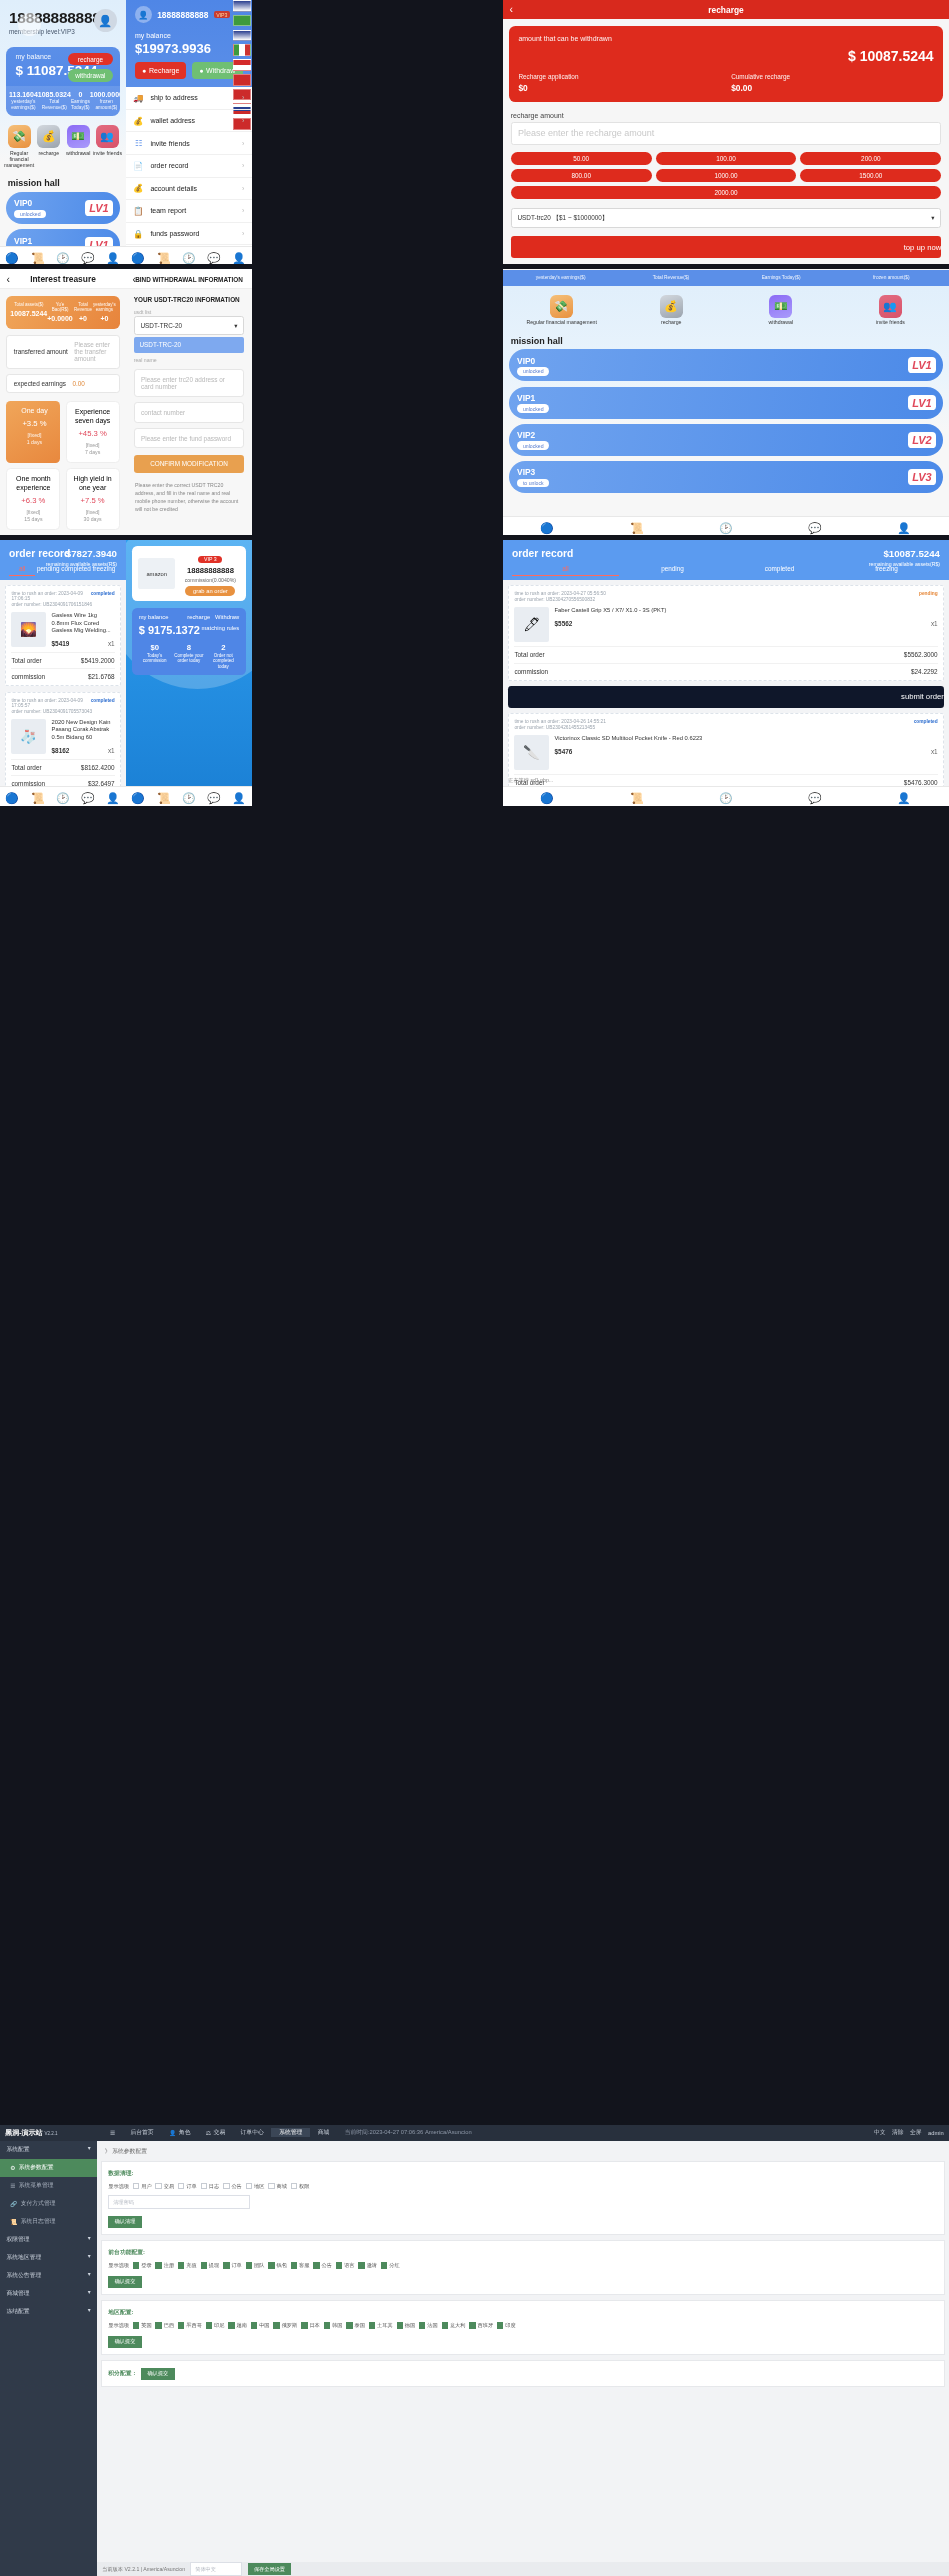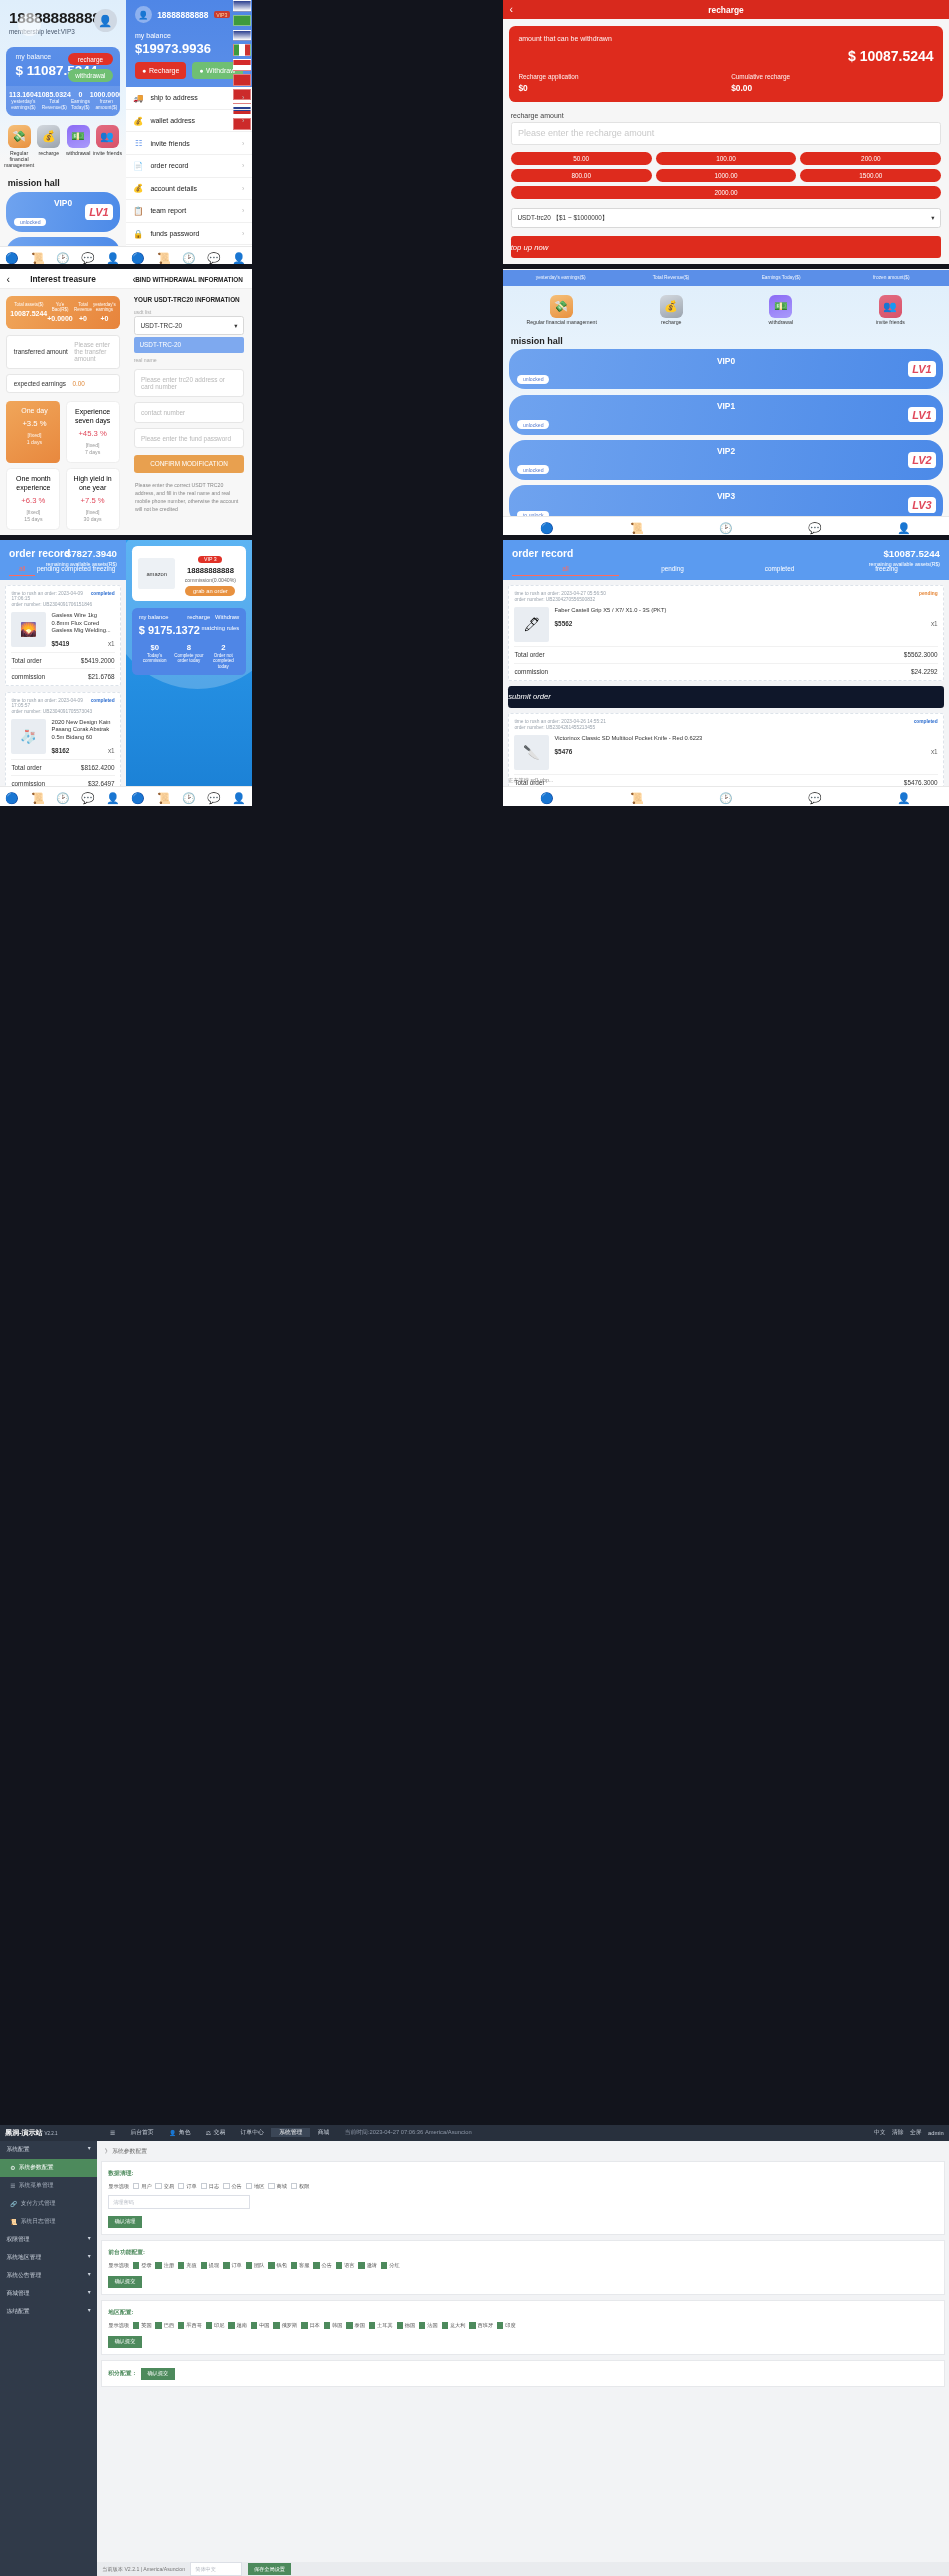--- a/index.html
+++ b/index.html
@@ -50,21 +50,21 @@
   .qi .ico { width:23px; height:23px; border-radius:5.8px; margin:0 auto; display:flex;
              align-items:center; justify-content:center; font-size:11px; color:#fff; }
   .qi .lb { font-size:5.2px; color:#333; margin-top:2.6px; line-height:1.15; }
   .ic-orange { background:linear-gradient(160deg,#f5c07a,#e8913f); }
   .ic-grey   { background:linear-gradient(160deg,#d3d8de,#9aa3ad); }
   .ic-purple { background:linear-gradient(160deg,#8b6bf5,#a99bfb); }
   .ic-pink   { background:linear-gradient(160deg,#e26b80,#d8526a); }
 
   .mh-title { font-size:9px; font-weight:bold; color:#222; padding:5.2px 7.7px 3.9px 7.7px; }
   .vipcard { margin:0 6.4px 5.2px 6.4px; border-radius:16px; padding:6.4px 7.7px;
-             background:linear-gradient(100deg,#6fa3ef,#4c8ae8); color:#fff; position:relative; height:40px;text-align:center; }
+             background:linear-gradient(100deg,#6fa3ef,#4c8ae8); color:#fff; position:relative; height:32px; }
   .vipcard .nm { font-size:8.4px; font-weight:bold; }
   .vipcard .st { position:absolute; bottom:5.8px; left:7.7px; background:#fff; color:#5a7fd0;
                  font-size:5.2px; border-radius:5.8px; padding:1.3px 5.8px; }
   .vipcard .lvl { position:absolute; right:6.4px; top:50%; transform:translateY(-50%);
                   background:#fff; border-radius:3.9px; padding:1.9px 4.5px;
                   color:#e0495b; font-size:11px; font-weight:bold; font-style:italic; }
 
   
   .p2 { background:#f4f6f9; }
   .p2-hero { background:linear-gradient(#4f86e6,#5b8fe8); padding:6.4px 9px 0 9px; color:#fff; position:relative; }
@@ -101,22 +101,22 @@
   .rc-sub .c .k { opacity:.95; }
   .rc-sub .c .v { font-size:8.4px; font-weight:bold; margin-top:2.6px; }
   .sec-lbl { font-size:7px; color:#444; padding:3.9px 7.7px 2.6px 7.7px; }
   .bigin { margin:0 7.7px; background:#fff; border:0.6px solid #e2e2e2; border-radius:2.6px;
            padding:5.8px 6.4px; font-size:9px; color:#c9c9c9; }
   .amt-grid { display:flex; flex-wrap:wrap; gap:3.9px; padding:6.4px 7.7px; }
   .amt-b { flex:1 0 28%; background:#de2b1d; color:#fff; text-align:center; border-radius:7.7px;
            padding:3.2px 0; font-size:6.4px; }
   .sel { margin:2.6px 7.7px; border:0.6px solid #d8d8d8; border-radius:2.6px; background:#fff;
          font-size:6.4px; padding:4.5px 5.8px; display:flex; justify-content:space-between; align-items:center; color:#333; }
-  .topup { margin:7.7px; background:#de2b1d; color:#fff; text-align:left; border-radius:3.2px;
-           padding:6.4px 0; font-size:7.7px;font-style:italic; }
+  .topup { margin:7.7px; background:#de2b1d; color:#fff; text-align:right; border-radius:3.2px;
+           padding:6.4px 0; font-size:7.7px; }
 
   
   .p4 { background:#f7f7f7; }
   .p4 .navbar { background:#fff; color:#222; border-bottom:0.6px solid #eee; }
   .it-card { margin:6.4px; background:linear-gradient(120deg,#f0a65a,#e7843c); border-radius:5.8px;
              color:#fff; display:flex; padding:6.4px 3.9px; }
   .itc { flex:1; text-align:center; }
   .itc .k { font-size:4.5px; line-height:1.2; opacity:.95; }
   .itc .v { font-size:7px; font-weight:bold; margin-top:2.6px; }
   .inrow { margin:5.2px 6.4px; background:#fff; border:0.6px solid #e6e6e6; border-radius:3.2px;

